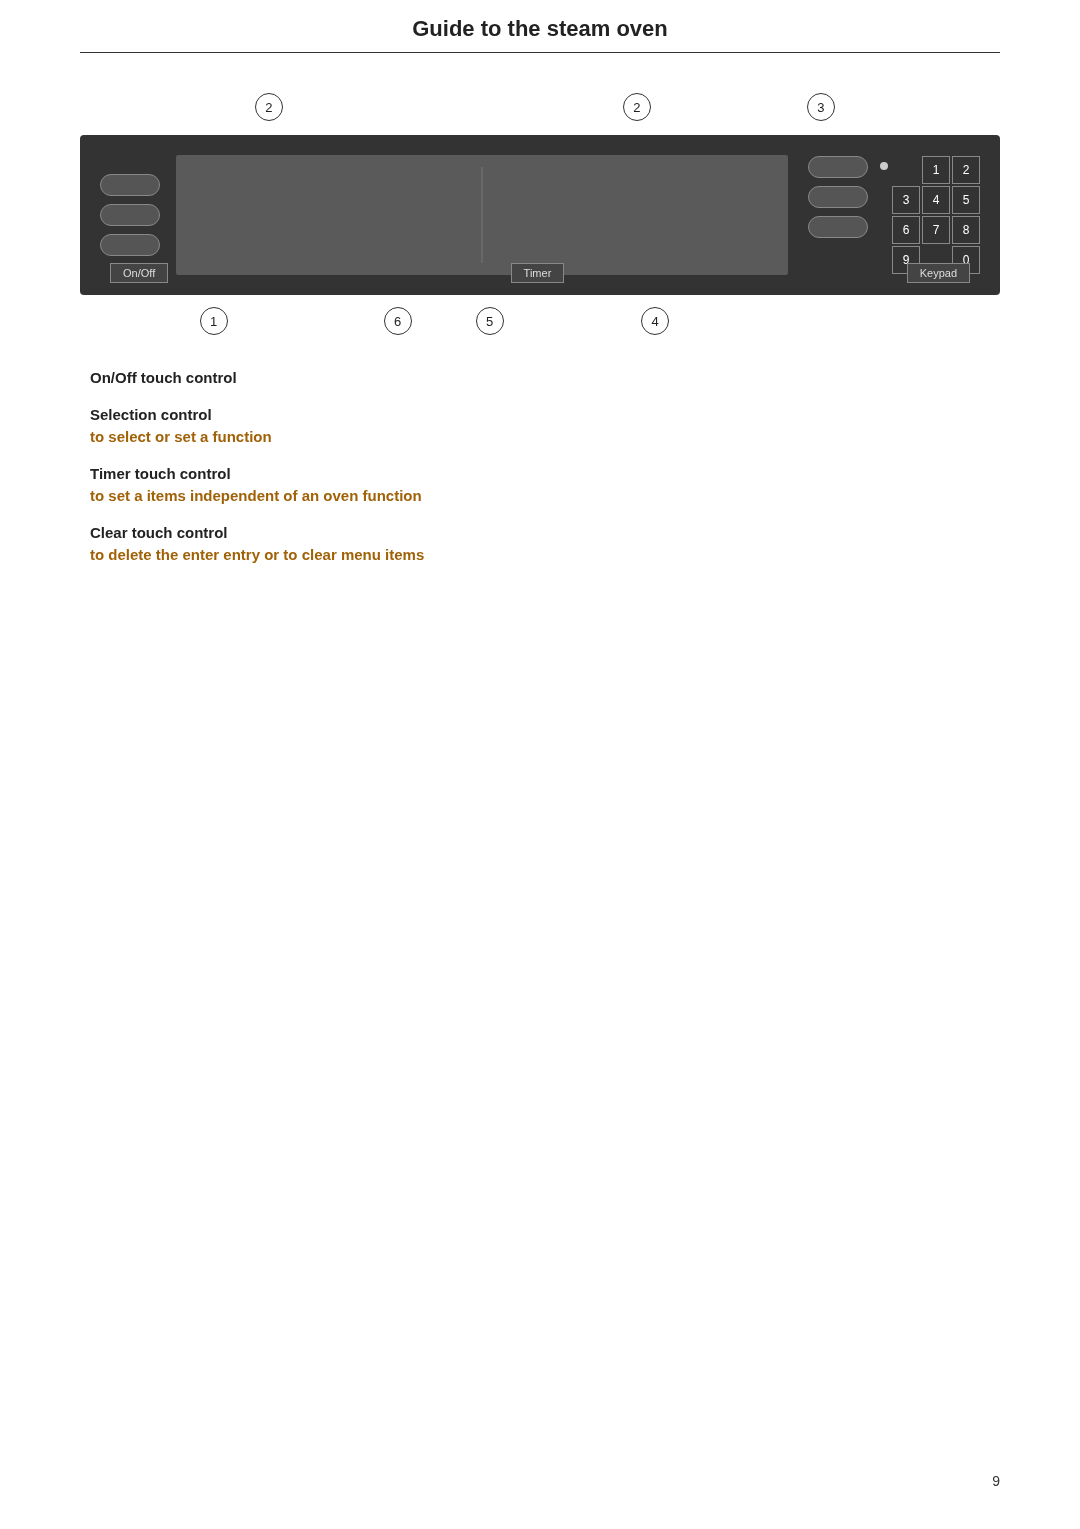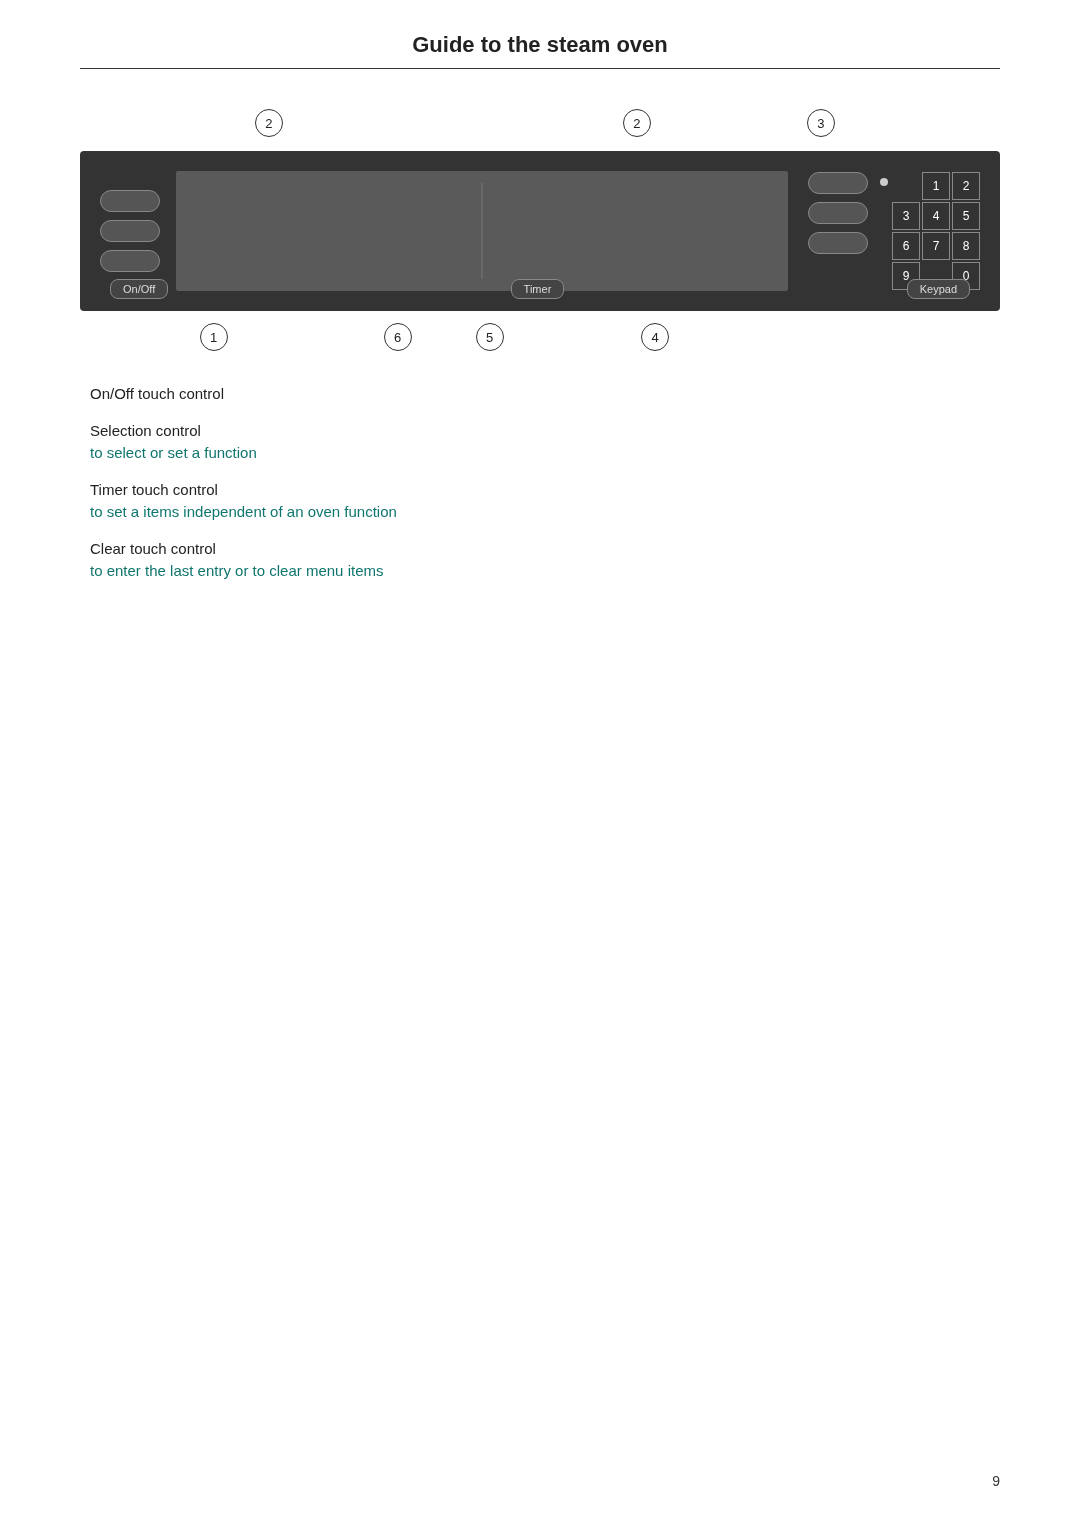--- a/index.html
+++ b/index.html
@@ -7,21 +7,21 @@
       background: #fff;
       font-family: Arial, Helvetica, sans-serif;
       font-size: 15px;
       color: #222;
       width: 1080px;
       min-height: 1529px;
       position: relative;
     }
 
     .page-container {
-      padding: 32px 80px 60px 80px;
+      padding: 16px 80px 60px 80px;
     }
 
     
     .page-title {
       text-align: center;
       font-size: 22px;
       font-weight: bold;
       margin-bottom: 10px;
     }
     .title-rule {
@@ -125,43 +125,44 @@
       bottom: 12px;
       left: 0;
       right: 0;
       display: flex;
       justify-content: space-between;
       padding: 0 30px;
     }
     .touch-btn {
       background: #444;
       border: 1px solid #888;
-      border-radius: 8px;
+      border-radius: 0;
       padding: 3px 12px;
       color: #ddd;
       font-size: 11px;
     }
 
     
     .descriptions {
       margin-top: 20px;
       padding-left: 10px;
+      font-weight: bold;
     }
     .desc-row {
       display: flex;
       margin-bottom: 14px;
       align-items: flex-start;
     }
     .desc-text {
       font-size: 15px;
       line-height: 1.5;
     }
     .desc-text .sub-line {
       display: block;
-      color: #0f766e;
+      color: #a16207;
     }
 
     
     .page-number {
       position: absolute;
       bottom: 40px;
       right: 80px;
       font-size: 14px;
       color: #333;
     }
@@ -279,21 +280,21 @@
     <div class="desc-row">
       <div class="desc-text">
         <span>Timer touch control</span>
         <span class="sub-line">to set a items independent of an oven function</span>
       </div>
     </div>
 
     <div class="desc-row">
       <div class="desc-text">
         <span>Clear touch control</span>
-        <span class="sub-line">to enter the last entry or to clear menu items</span>
+        <span class="sub-line">to delete the enter entry or to clear menu items</span>
       </div>
     </div>
 
 
   </div>
 
 </div>
 
 <div class="page-number">9</div>
 

